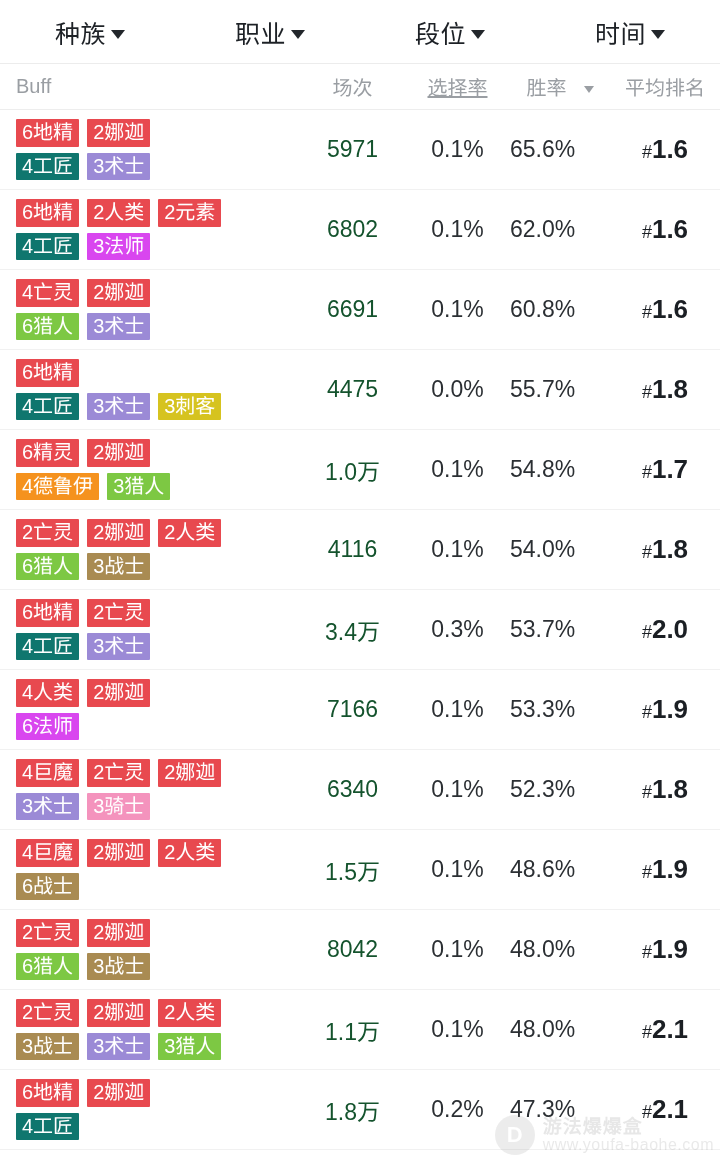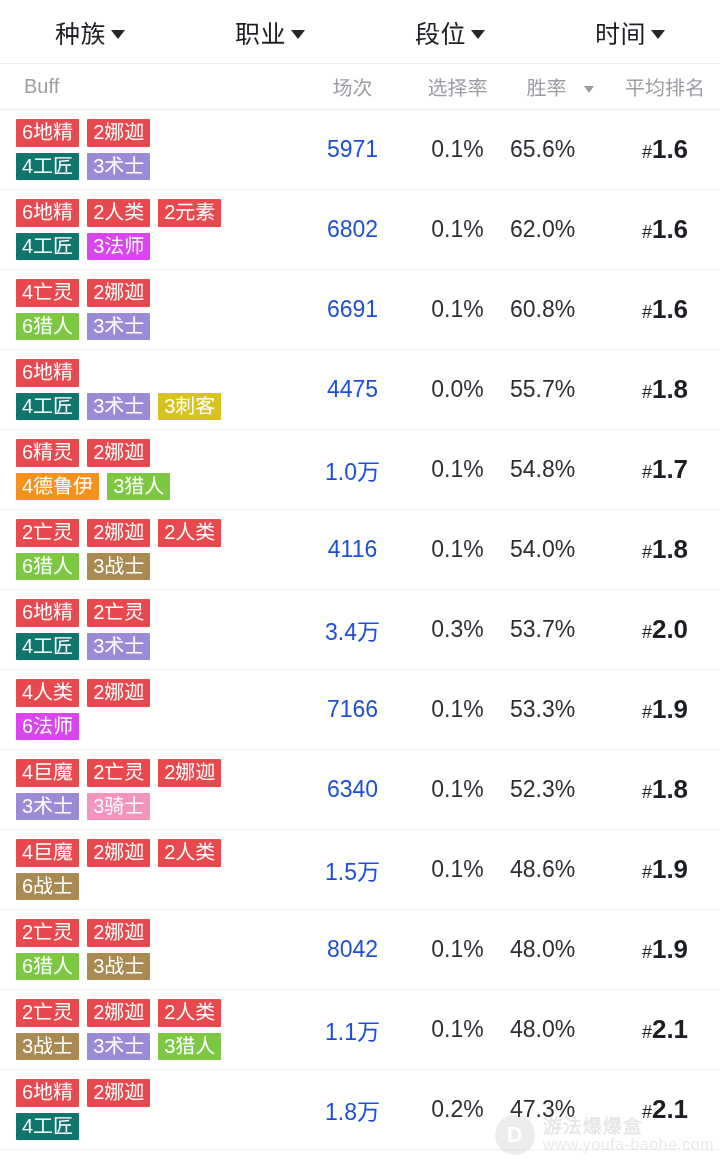--- a/index.html
+++ b/index.html
@@ -45,23 +45,23 @@
   
   .colhead{
     display:flex;
     align-items:center;
     height:46px;
     border-bottom:1px solid #ededed;
     box-sizing:border-box;
     font-size:20px;
     color:#9a9ea3;
   }
-  .colhead .c-buff{width:300px;padding-left:24px;box-sizing:border-box;}
+  .colhead .c-buff{width:300px;padding-left:16px;box-sizing:border-box;}
   .colhead .c-num{width:105px;text-align:center;}
-  .colhead .c-pick{width:105px;text-align:center;}
+  .colhead .c-pick{width:105px;text-align:center;text-decoration:underline;}
   .colhead .c-win{width:100px;text-align:center;display:flex;align-items:center;justify-content:center;gap:17px;}
   .colhead .c-rank{width:110px;text-align:center;}
   .caret-sm{
     width:0;height:0;
     border-left:5px solid transparent;
     border-right:5px solid transparent;
     border-top:7px solid #9a9ea3;
     display:inline-block;
     margin-top:5px;
   }
@@ -85,21 +85,21 @@
   .badge{
     display:inline-block;
     padding:2px 6px 3px 6px;
     font-size:20px;
     line-height:1.12;
     color:#ffffff;
     white-space:nowrap;
     border-radius:1px;
     letter-spacing:0px;
   }
-  .cell-num{width:105px;text-align:center;font-size:23px;color:#1d4ed8;}
+  .cell-num{width:105px;text-align:center;font-size:23px;color:#14532d;}
   .cell-pick{width:105px;text-align:center;font-size:23px;color:#2b2f33;}
   .cell-win{width:100px;text-align:left;font-size:23px;color:#2b2f33;}
   .cell-rank{width:110px;text-align:center;font-size:18px;color:#1b1f24;}
   .cell-rank b{font-size:26px;font-weight:bold;}
   
   .bg-red{background:#e8494f;}
   .bg-gold{background:#0f766e;}
   .bg-purple{background:#9b8ad6;}
   .bg-blue{background:#d946ef;}
   .bg-green{background:#7dc843;}

